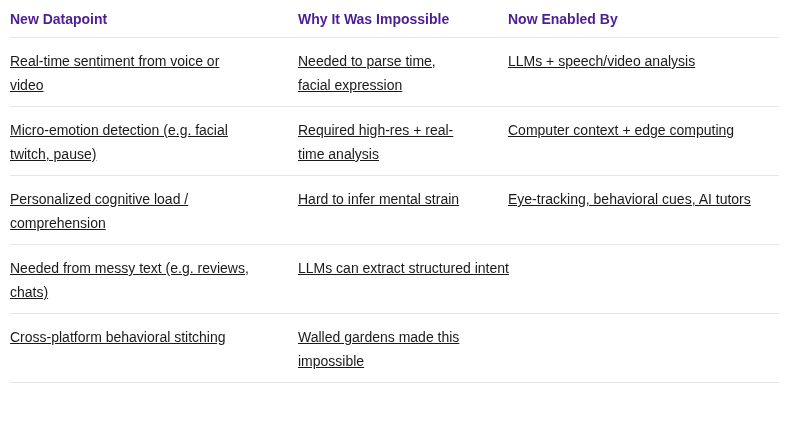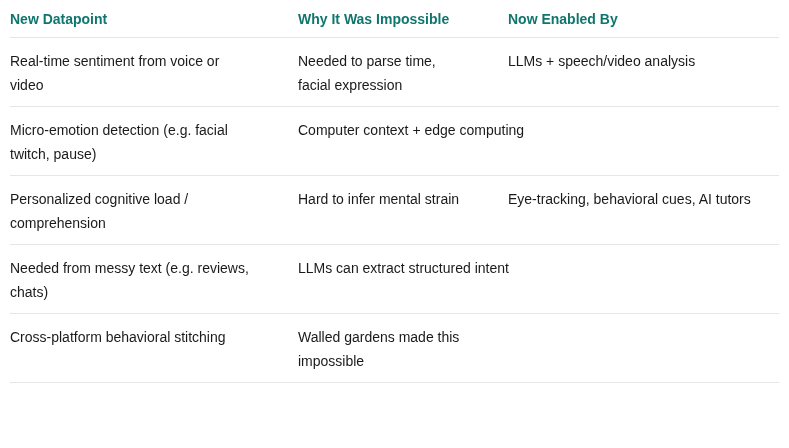--- a/index.html
+++ b/index.html
@@ -19,28 +19,29 @@
     width: 769px;
   }
   .thead {
     display: grid;
     grid-template-columns: 288px 210px 271px;
     padding: 7px 0 6px 0;
     border-bottom: 1px solid #e6e6e6;
   }
   .thead .cell {
     font-weight: 700;
-    color: #0f766e;
+    color: #4c1d95;
   }
   .row {
     display: grid;
     grid-template-columns: 288px 210px 271px;
     padding: 11px 0 9px 0;
     border-bottom: 1px solid #e6e6e6;
     align-items: start;
+    text-decoration: underline;
   }
   .row:last-child { border-bottom: 1px solid #e6e6e6; }
   .cell {
     white-space: pre;      
     padding-right: 14px;
     overflow: visible;
   }
   .cell:last-child { padding-right: 0; }
 </style>
 </head>
@@ -58,20 +59,22 @@
     <div class="cell">Real-time sentiment from voice or
 video</div>
     <div class="cell">Needed to parse time,
 facial expression</div>
     <div class="cell">LLMs + speech/video analysis</div>
   </div>
 
   <div class="row">
     <div class="cell">Micro-emotion detection (e.g. facial
 twitch, pause)</div>
+    <div class="cell">Required high-res + real-
+time analysis</div>
     <div class="cell">Computer context + edge computing</div>
   </div>
 
   <div class="row">
     <div class="cell">Personalized cognitive load /
 comprehension</div>
     <div class="cell">Hard to infer mental strain</div>
     <div class="cell">Eye-tracking, behavioral cues, AI tutors</div>
   </div>
 

